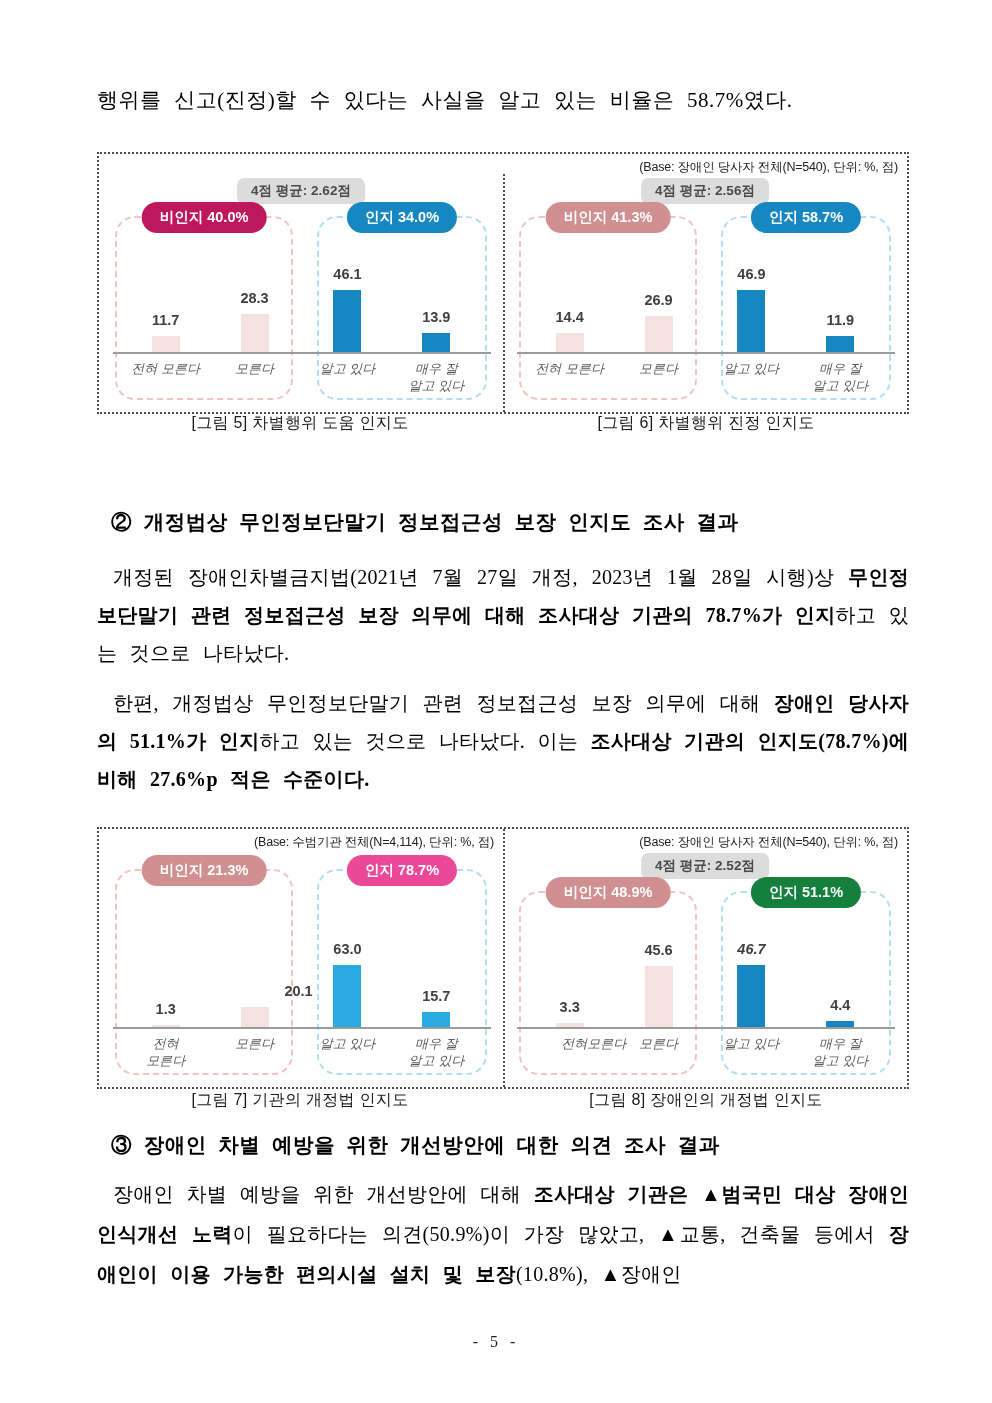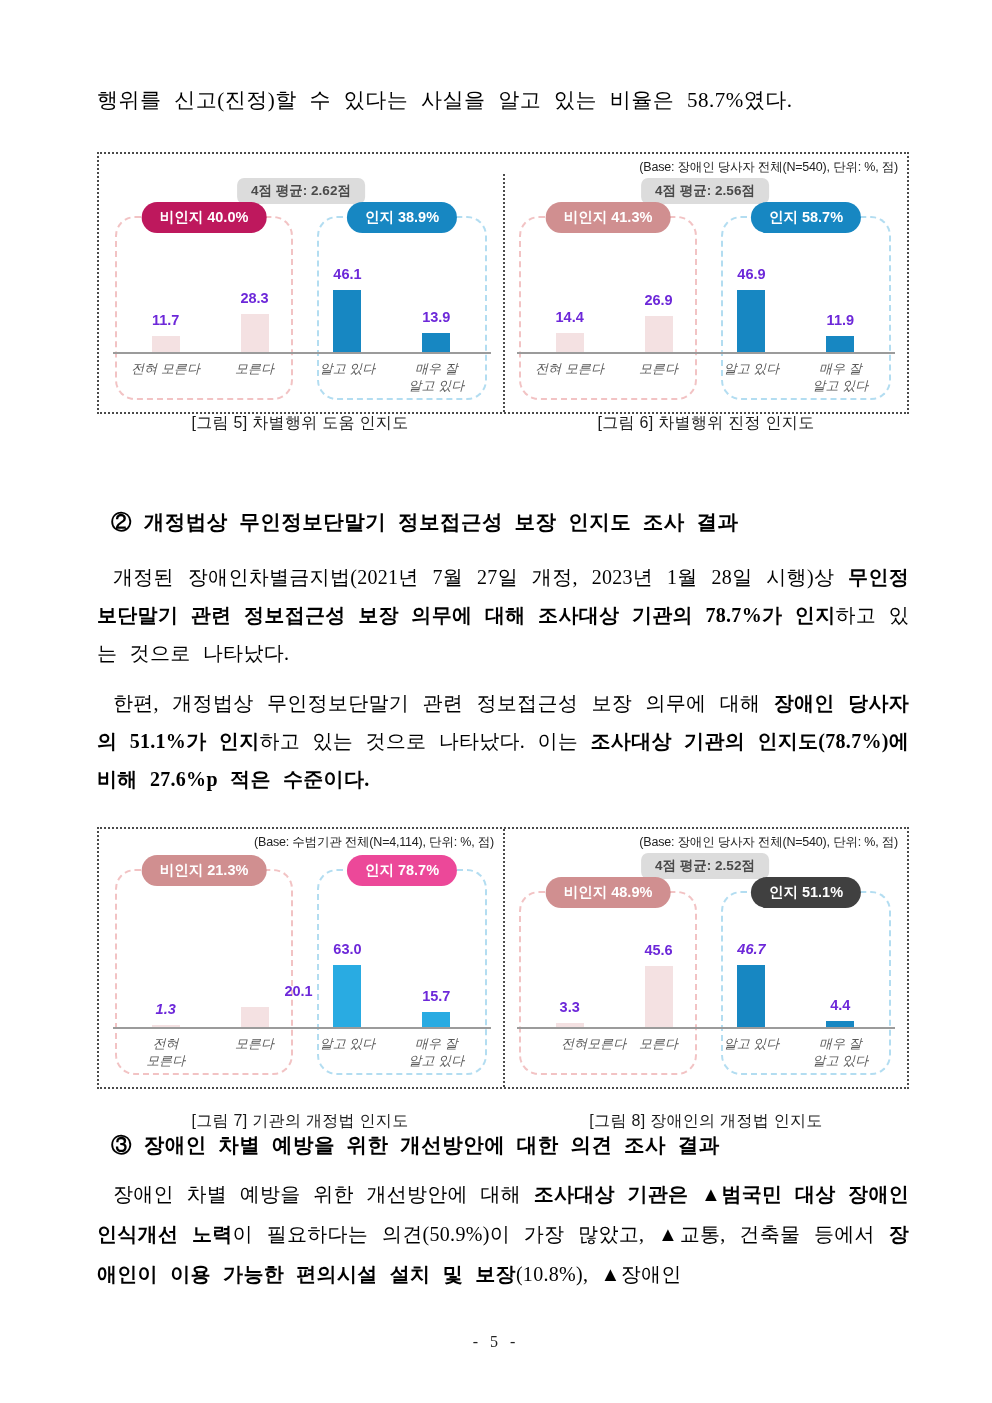--- a/index.html
+++ b/index.html
@@ -53,49 +53,49 @@
   .group.aware{left:54%;width:42%;}
   .with-avg .group{top:62px;}
   .no-avg .group{top:40px;}
   .group-badge{
     position:absolute;top:-16px;left:50%;transform:translateX(-50%);
     color:#fff;font-size:14.5px;font-weight:600;padding:6px 18px;border-radius:999px;white-space:nowrap;
   }
   .axis{position:absolute;top:198px;left:3.5%;right:3%;height:2px;background:#9b9b9b;}
   .bar{position:absolute;width:28px;transform:translateX(-50%);}
   .val-label{
-    position:absolute;transform:translateX(-50%);font-size:14.5px;font-weight:600;color:#6d28d9;white-space:nowrap;
+    position:absolute;transform:translateX(-50%);font-size:14.5px;font-weight:600;color:#404040;white-space:nowrap;
   }
   .x-label{
     position:absolute;top:206px;transform:translateX(-50%);
     font-size:13px;color:#595959;text-align:center;white-space:pre-line;line-height:17px;font-style:italic;
   }
   
   .caprow{position:absolute;left:97px;width:812px;display:flex;
     font-family:"Liberation Sans","DejaVu Sans",sans-serif;}
   .caprow span{flex:1;text-align:center;font-size:16px;font-weight:500;color:#1a1a1a;letter-spacing:.3px;}
   .cap1{top:413px;}
-  .cap2{top:1090px;margin-top:21px;}
+  .cap2{top:1090px;}
 </style>
 </head>
 <body>
 
 <div class="sheet">
 
   <p class="toppar">행위를 신고(진정)할 수 있다는 사실을 알고 있는 비율은 58.7%였다.</p>
 
   <div class="figbox box1">
     <div class="divider short"></div>
     <div class="chart-half with-avg">
         <div class="avg-badge">4점 평균: 2.62점</div>
         <div class="group unaware" style="border-color: rgb(242, 195, 196);">
           <div class="group-badge" style="background: #be185d;">비인지 40.0%</div>
         </div>
         <div class="group aware" style="border-color: rgb(179, 221, 241);">
-          <div class="group-badge" style="background: rgb(23, 135, 194);">인지 38.9%</div>
+          <div class="group-badge" style="background: rgb(23, 135, 194);">인지 34.0%</div>
         </div>
         <div class="axis"></div>
         <div class="bar" style="left: 16.5%; top: 182px; height: 16px; background: rgb(244, 225, 226);"></div>
         <div class="val-label" style="left: 16.5%; top: 158px;">11.7</div>
         <div class="x-label" style="left: 16.5%;">전혀 모른다</div>
         <div class="bar" style="left: 38.5%; top: 160px; height: 38px; background: rgb(244, 225, 226);"></div>
         <div class="val-label" style="left: 38.5%; top: 136px;">28.3</div>
         <div class="x-label" style="left: 38.5%;">모른다</div>
         <div class="bar" style="left: 61.5%; top: 136px; height: 62px; background: rgb(23, 135, 194);"></div>
         <div class="val-label" style="left: 61.5%; top: 112px;">46.1</div>
@@ -144,42 +144,42 @@
     <div class="chart-half no-avg">
         <div class="base-note">(Base: 수범기관 전체(N=4,114), 단위: %, 점)</div>
         <div class="group unaware" style="border-color: rgb(242, 195, 196);">
           <div class="group-badge" style="background: rgb(208, 143, 144);">비인지 21.3%</div>
         </div>
         <div class="group aware" style="border-color: rgb(179, 221, 241);">
           <div class="group-badge" style="background: #ec4899;">인지 78.7%</div>
         </div>
         <div class="axis"></div>
         <div class="bar" style="left: 16.5%; top: 196px; height: 2px; background: rgb(244, 225, 226);"></div>
-        <div class="val-label" style="left: 16.5%; top: 172px; font-style: italic;">1.3</div>
+        <div class="val-label" style="left: 16.5%; top: 172px;">1.3</div>
         <div class="x-label" style="left: 16.5%;">전혀
 모른다</div>
         <div class="bar" style="left: 38.5%; top: 178px; height: 20px; background: rgb(244, 225, 226);"></div>
         <div class="val-label" style="left: 38.5%; top: 154px; margin-left: 44px;">20.1</div>
         <div class="x-label" style="left: 38.5%;">모른다</div>
         <div class="bar" style="left: 61.5%; top: 136px; height: 62px; background: rgb(41, 171, 226);"></div>
         <div class="val-label" style="left: 61.5%; top: 112px;">63.0</div>
         <div class="x-label" style="left: 61.5%;">알고 있다</div>
         <div class="bar" style="left: 83.5%; top: 183px; height: 15px; background: rgb(41, 171, 226);"></div>
         <div class="val-label" style="left: 83.5%; top: 159px;">15.7</div>
         <div class="x-label" style="left: 83.5%;">매우 잘
 알고 있다</div>
       </div>
     <div class="chart-half with-avg">
         <div class="base-note">(Base: 장애인 당사자 전체(N=540), 단위: %, 점)</div>
         <div class="avg-badge">4점 평균: 2.52점</div>
         <div class="group unaware" style="border-color: rgb(242, 195, 196);">
           <div class="group-badge" style="background: rgb(208, 143, 144);">비인지 48.9%</div>
         </div>
         <div class="group aware" style="border-color: rgb(179, 221, 241);">
-          <div class="group-badge" style="background: #404040;">인지 51.1%</div>
+          <div class="group-badge" style="background: #15803d;">인지 51.1%</div>
         </div>
         <div class="axis"></div>
         <div class="bar" style="left: 16.5%; top: 194px; height: 4px; background: rgb(244, 225, 226);"></div>
         <div class="val-label" style="left: 16.5%; top: 170px;">3.3</div>
         <div class="x-label" style="left: 16.5%; margin-left: 24px;">전혀모른다</div>
         <div class="bar" style="left: 38.5%; top: 137px; height: 61px; background: rgb(244, 225, 226);"></div>
         <div class="val-label" style="left: 38.5%; top: 113px;">45.6</div>
         <div class="x-label" style="left: 38.5%;">모른다</div>
         <div class="bar" style="left: 61.5%; top: 136px; height: 62px; background: rgb(23, 135, 194);"></div>
         <div class="val-label" style="left: 61.5%; top: 112px; font-style: italic;">46.7</div>

